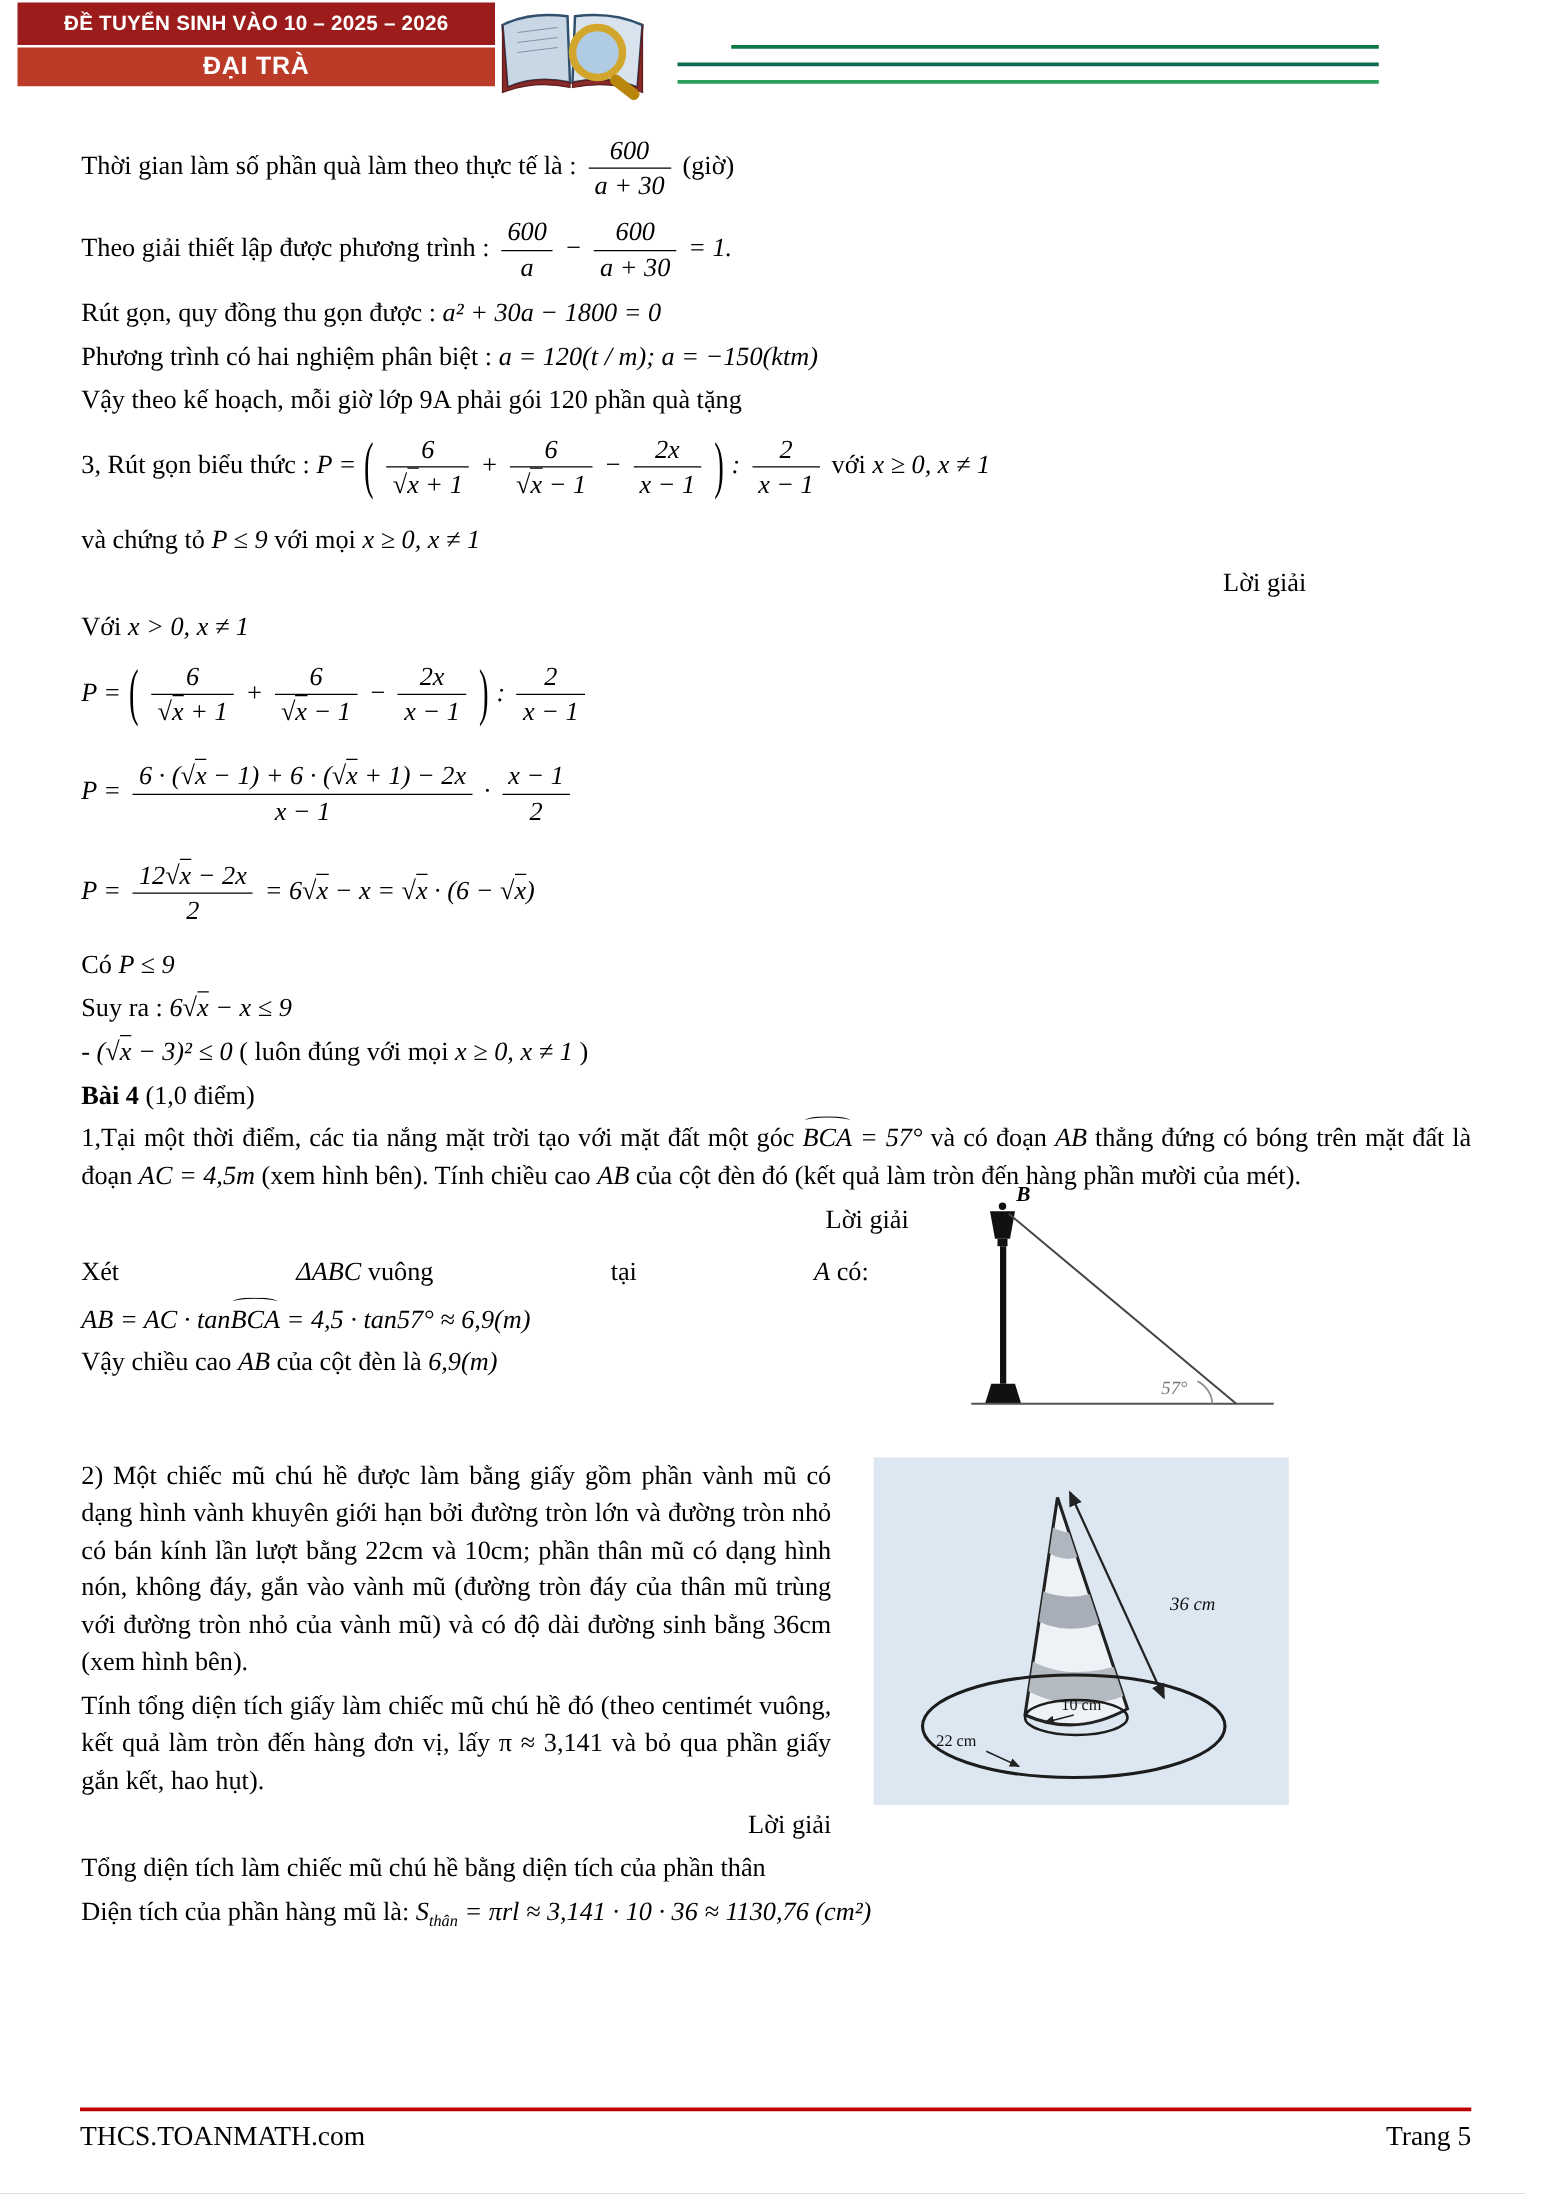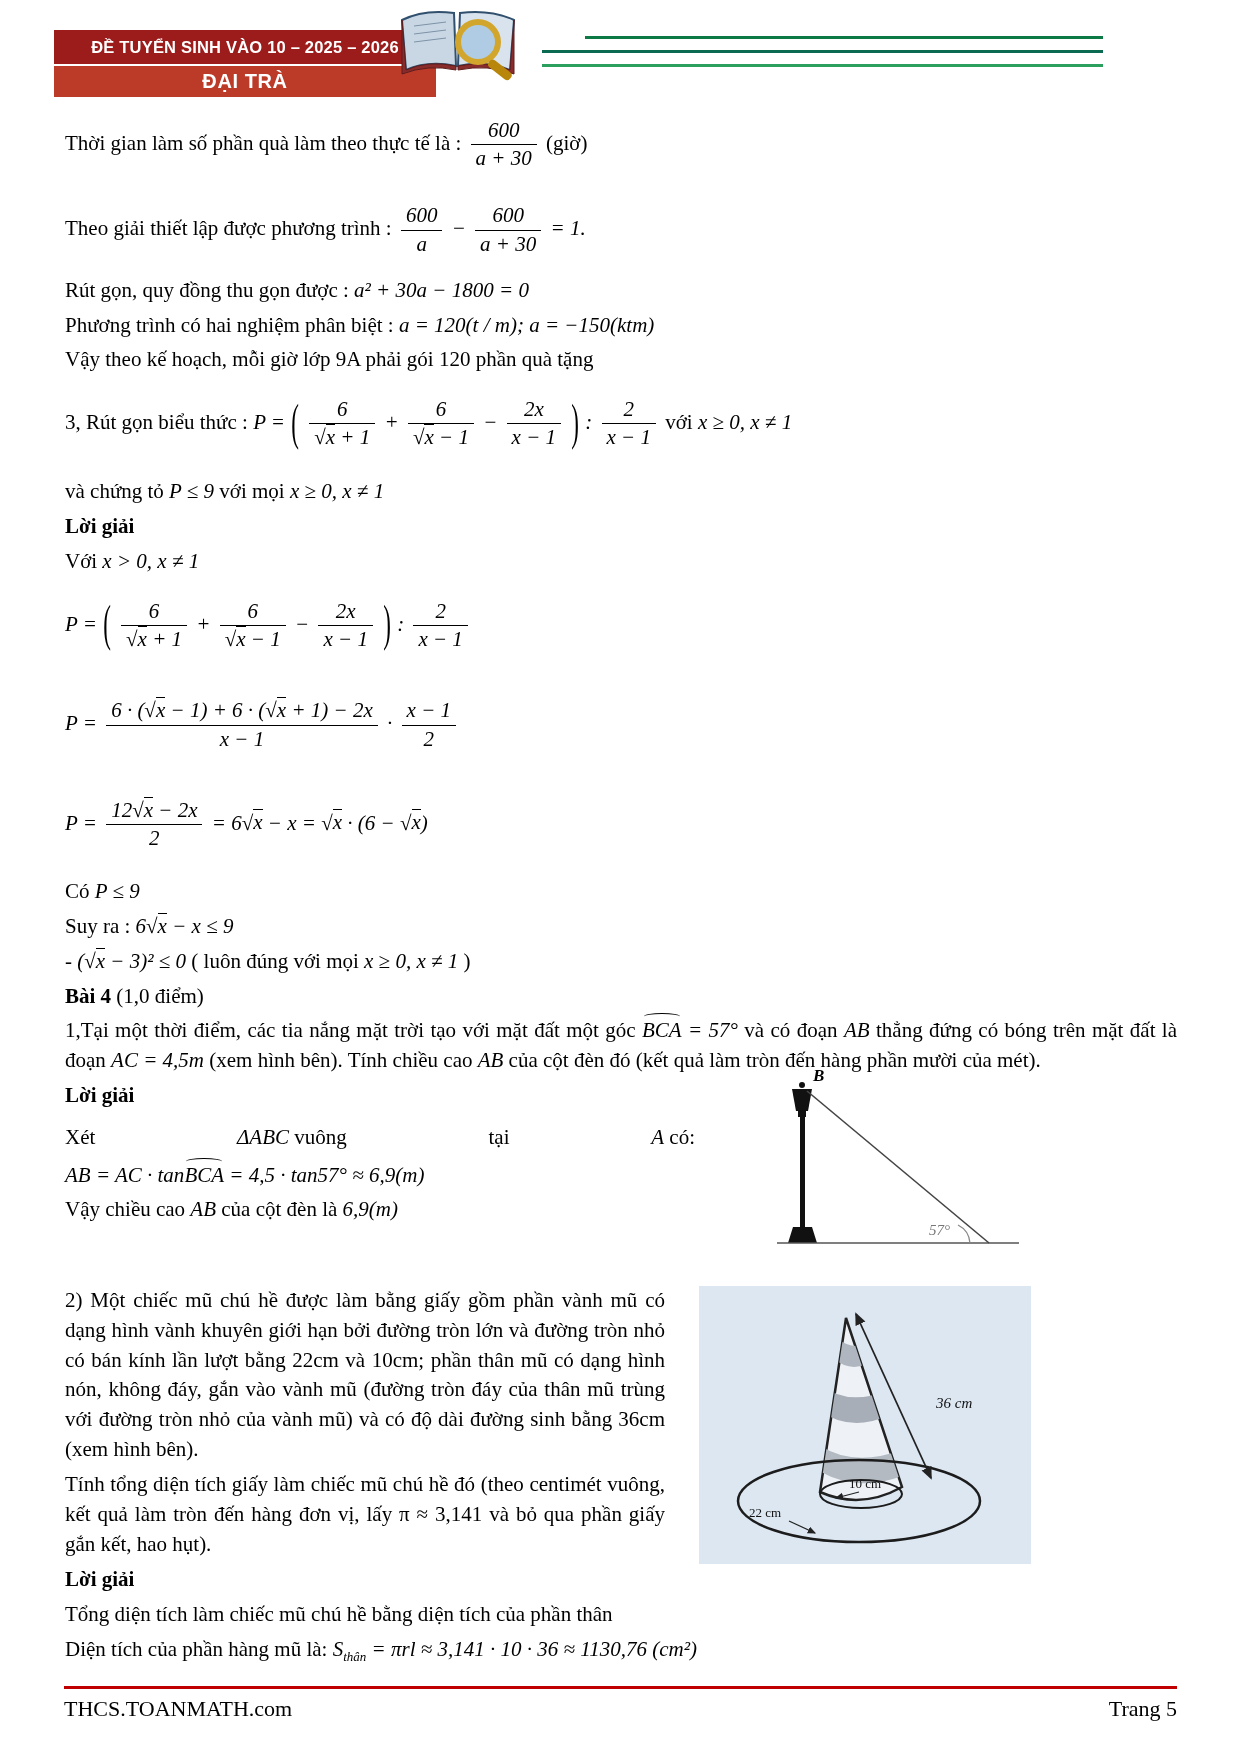--- a/index.html
+++ b/index.html
@@ -1,44 +1,44 @@
 <!DOCTYPE html>
 <html lang="vi"><head>
 <meta charset="utf-8">
 <style>
   *{box-sizing:border-box;margin:0;padding:0;}
   body{background:#9a9a9a;}
   .page{position:relative;width:1241px;height:1755px;background:#fff;margin:0 auto;
         font-family:"Liberation Serif","DejaVu Serif",serif;font-size:21px;color:#000;overflow:hidden;}
 
   
-  .banner{position:absolute;left:14px;top:30px;width:382px;text-align:center;color:#fff;
-          font-family:"Liberation Sans","DejaVu Sans",sans-serif;font-weight:bold;margin-left:40px;}
+  .banner{position:absolute;left:14px;top:2px;width:382px;text-align:center;color:#fff;
+          font-family:"Liberation Sans","DejaVu Sans",sans-serif;font-weight:bold;}
   .banner-title{background:#9c1b1b;padding:8px 6px 7px;font-size:16.5px;letter-spacing:.2px;}
   .banner-subtitle{background:#bc3a28;margin-top:2px;padding:4px 6px;font-size:20px;letter-spacing:.6px;}
   .logo{position:absolute;left:392px;top:2px;width:132px;height:90px;}
   .gl{position:absolute;height:3px;}
   .gl1{left:585px;top:36px;width:518px;background:#0d7a45;}
   .gl2{left:542px;top:50px;width:561px;background:#0a6a52;}
   .gl3{left:542px;top:64px;width:561px;background:#2b9f5e;}
 
   
   .bodycol{position:absolute;left:65px;top:100px;width:1112px;line-height:1.42;}
   .ln{margin:5px 0;}
   .fl{margin:4px 0;}
   .t{font-style:normal;}
   .m{font-style:italic;}
   .justify{text-align:justify;}
-  .heading{font-weight:bold;text-align:left;}
+  .heading{font-weight:normal;text-align:right;}
   .h1{width:980px;margin:6px 0 4px;}
   .h2{margin:4px 0 12px;}
   .h3{margin:6px 0 4px;}
   .bold{font-weight:bold;}
 
-  .frac{display:inline-block;vertical-align:middle;text-align:center;line-height:1.2;margin:14px 4px;}
+  .frac{display:inline-block;vertical-align:middle;text-align:center;line-height:1.2;margin:4px 4px;}
   .fn{display:block;border-bottom:1.4px solid #000;padding:0 5px 1px;}
   .fd{display:block;padding:1px 5px 0;}
   .bp{display:inline-block;vertical-align:middle;transform:scaleY(2.2);font-size:23px;padding:0 1px;}
   .ol{border-top:1.3px solid #000;}
   .hat{position:relative;display:inline-block;}
   .hat::before{content:"";position:absolute;left:4%;right:4%;top:-3px;height:6px;
                border-top:1.7px solid #000;border-radius:50% 50% 0 0;}
   .eq1{margin:8px 0 12px;}
   .eq2{margin:18px 0;}
   .eq3{margin:16px 0 12px;}

